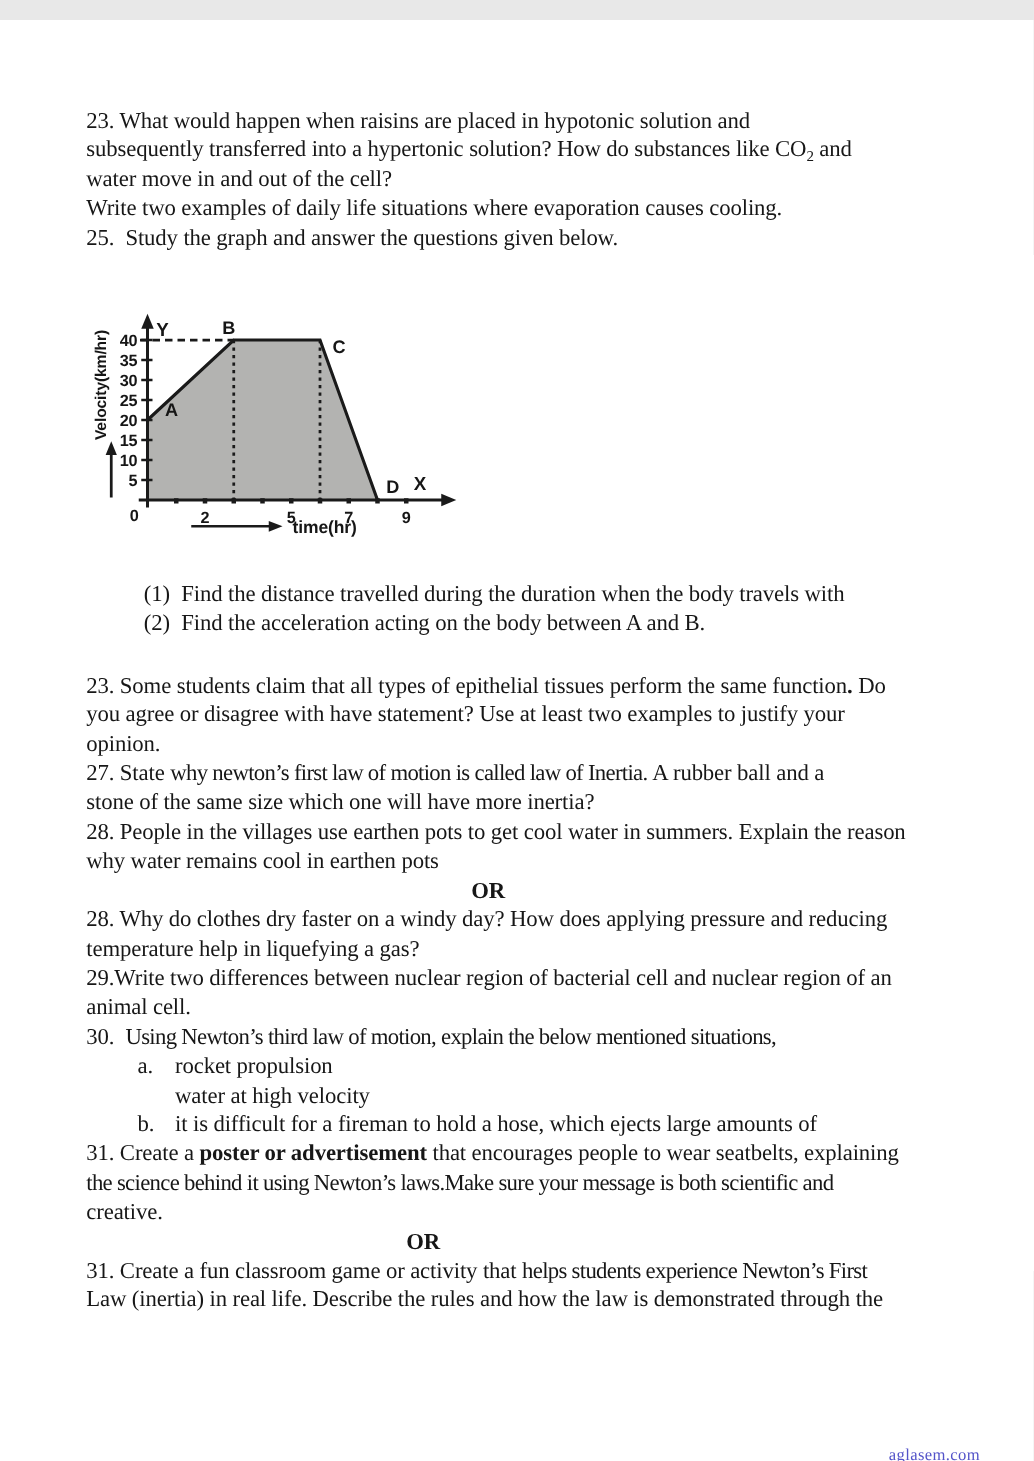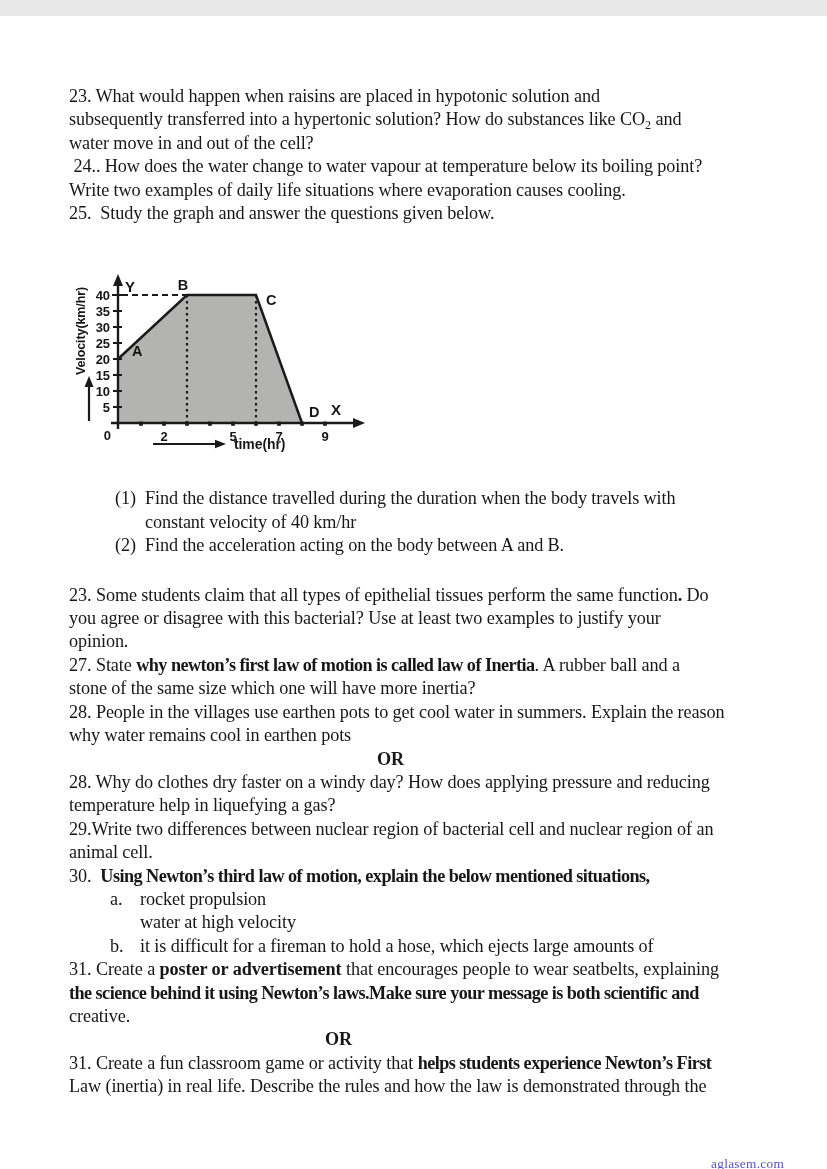--- a/index.html
+++ b/index.html
@@ -11,21 +11,21 @@
     font-size:18.2px;
     line-height:23.4px;
     letter-spacing:-0.1px;
     color:#171717;
     overflow:hidden;
     margin:16px auto;
   }
   .content{padding:69px 36px 0 69px;}
   .ln{white-space:pre;}
   .b{font-weight:bold;}
-  .alt{font-weight:bold;letter-spacing:-0.55px;}
+  .alt{font-weight:normal;letter-spacing:-0.55px;}
   sub.s{font-size:12px;vertical-align:-4px;line-height:0;}
   .or-1{font-weight:bold;padding-left:308px;}
   .or-2{font-weight:bold;padding-left:256px;}
   .graph{margin:34px 0 28px 0;width:300px;height:200px;}
   .graph svg text{font-family:"Liberation Sans",sans-serif;font-weight:bold;fill:#161616;}
   .subq{margin-left:46px;}
   .subq .mk{display:inline-block;width:30px;}
   .abl{margin-left:41px;font-family:Liberation Serif, serif;}
   .abl .mk{display:inline-block;width:30px;}
   .spacer26{height:26px;}
@@ -39,21 +39,20 @@
 </head>
 <body>
 
 <div class="page">
   <div class="content">
 
     <div class="ln"><span>23. What would happen when raisins are placed in hypotonic solution and</span></div>
     <div class="ln"><span>subsequently transferred into a hypertonic solution? How do substances like CO</span><sub class="s">2</sub><span> and</span></div>
     <div class="ln"><span>water move in and out of the cell?</span></div>
 
-    <div class="ln"><span> 24.. How does the water change to water vapour at temperature below its boiling point?</span></div>
     <div class="ln"><span>Write two examples of daily life situations where evaporation causes cooling.</span></div>
 
     <div class="ln"><span>25.  Study the graph and answer the questions given below.</span></div>
 
     <div class="graph"><svg viewBox="0 0 300 200" width="300" height="200">
           <polygon points="49,100 118,36 187,36 233,164 49,164" fill="#b3b3b1"></polygon>
           <line x1="43" y1="36" x2="118" y2="36" stroke="#1a1a1a" stroke-width="2.2" stroke-dasharray="6 4"></line>
           <line x1="118" y1="36" x2="118" y2="164" stroke="#1a1a1a" stroke-width="2.2" stroke-dasharray="2.5 3.5"></line>
           <line x1="187" y1="36" x2="187" y2="164" stroke="#1a1a1a" stroke-width="2.2" stroke-dasharray="2.5 3.5"></line>
           <polyline points="49,100 118,36 187,36 233,164" fill="none" stroke="#1a1a1a" stroke-width="2.5"></polyline>
@@ -99,27 +98,26 @@
           <text x="262" y="156" font-size="15">X</text>
           <text x="16" y="72" font-size="12.5" text-anchor="middle" transform="rotate(-90 16 72)">Velocity(km/hr)</text>
           <line x1="20" y1="162" x2="20" y2="126" stroke="#1a1a1a" stroke-width="2.2"></line>
           <polygon points="20,117 15.5,128 24.5,128" fill="#1a1a1a"></polygon>
           <line x1="84" y1="185" x2="148" y2="185" stroke="#1a1a1a" stroke-width="2"></line>
           <polygon points="157,185 146,180.7 146,189.3" fill="#1a1a1a"></polygon>
           <text x="165" y="190" font-size="14">time(hr)</text>
         </svg></div>
 
     <div class="ln subq"><span class="mk">(1)</span><span>Find the distance travelled during the duration when the body travels with</span></div>
-    <div class="ln subq"><span class="mk"></span><span>constant velocity of 40 km/hr</span></div>
     <div class="ln subq"><span class="mk">(2)</span><span>Find the acceleration acting on the body between A and B.</span></div>
 
     <div class="spacer26"></div>
 
     <div class="ln"><span>23. Some students claim that all types of epithelial tissues perform the same function</span><span class="b">.</span><span> Do</span></div>
-    <div class="ln"><span>you agree or disagree with this bacterial? Use at least two examples to justify your</span></div>
+    <div class="ln"><span>you agree or disagree with have statement? Use at least two examples to justify your</span></div>
     <div class="ln"><span>opinion.</span></div>
 
     <div class="ln"><span>27. State </span><span class="alt">why newton’s first law of motion is called law of Inertia</span><span>. A rubber ball and a</span></div>
     <div class="ln"><span>stone of the same size which one will have more inertia?</span></div>
 
     <div class="ln"><span>28. People in the villages use earthen pots to get cool water in summers. Explain the reason</span></div>
     <div class="ln"><span>why water remains cool in earthen pots</span></div>
 
     <div class="ln or-1">OR</div>
 

